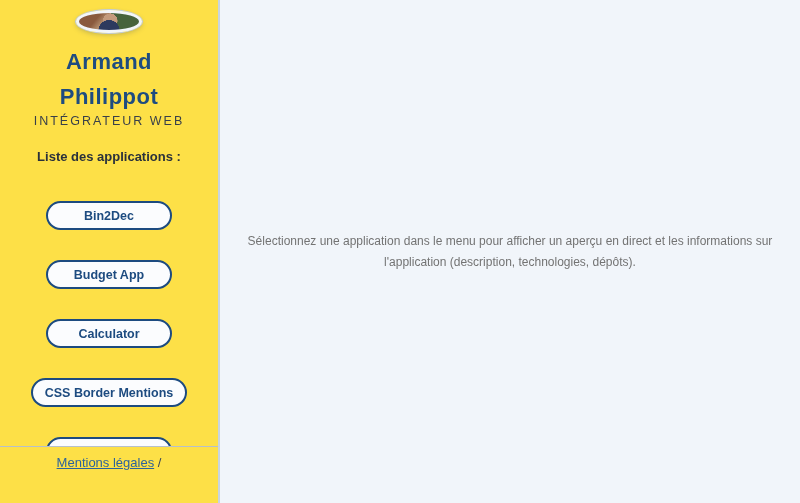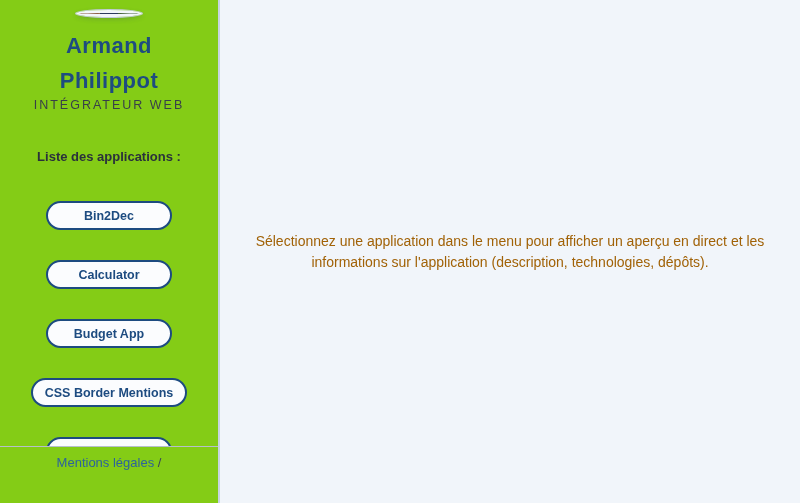--- a/index.html
+++ b/index.html
@@ -11,21 +11,21 @@
   .app-shell {
     display: flex;
     width: 800px; height: 503px;
     background: #f1f5fa;
   }
 
   
   .sidebar {
     width: 220px;
     height: 503px;
-    background: #84cc16;
+    background: #fde047;
     border-right: 2px solid #c7d4e2;
     display: flex;
     flex-direction: column;
     flex-shrink: 0;
   }
   .sidebar-scroll {
     flex: 1;
     overflow: hidden;
     display: flex;
     flex-direction: column;
@@ -52,21 +52,21 @@
     line-height: 35px;
     color: #1e4c80;
     letter-spacing: .5px;
   }
   .profile-role {
     font-size: 12.5px;
     letter-spacing: 2px;
     color: #383f49;
   }
   .list-title {
-    margin-top: 37px;
+    margin-top: 21px;
     font-size: 13px;
     font-weight: bold;
     color: #2a313b;
   }
   .app-list {
     margin-top: 13px;
     display: flex;
     flex-direction: column;
     align-items: center;
     gap: 6px;
@@ -100,62 +100,63 @@
     display: flex;
     flex-direction: column;
     align-items: center;
     gap: 6px;
     font-size: 13px;
     color: #2f547e;
   }
   .footer-line { line-height: 16px; text-align: center; }
   .footer-link {
     color: #2d639c;
+    text-decoration: underline;
     cursor: pointer;
     margin-top: 40px;
   }
   .footer-sep { color: #3a465a; }
 
   
   .main-area {
     flex: 1;
     background: #f1f5fa;
     display: flex;
     align-items: center;
     justify-content: center;
   }
   .placeholder-msg {
     max-width: 620px;
     padding: 0 20px;
     text-align: center;
-    font-size: 14px;
+    font-size: 12px;
     line-height: 21px;
-    color: #a16207;
+    color: #737373;
   }
 </style>
 </head>
 <body>
 
 <div class="app-shell">
 
   <aside class="sidebar">
     <div class="sidebar-scroll">
 
       <div class="avatar"></div>
 
       <h1 class="profile-name">Armand Philippot</h1>
 
       <p class="profile-role">INTÉGRATEUR WEB</p>
 
       <p class="list-title">Liste des applications :</p>
 
       <nav class="app-list">
         <button class="app-btn">Bin2Dec</button>
+        <button class="app-btn">Budget App</button>
         <button class="app-btn">Calculator</button>
-        <button class="app-btn">Budget App</button>
         <button class="app-btn">CSS Border Mentions</button>
         <button class="app-btn partial"></button>
       </nav>
     </div>
 
     <footer class="sidebar-footer">
       <div class="footer-line">
         <a class="footer-link">Mentions légales</a>
         <span class="footer-sep">/</span>
       </div>

